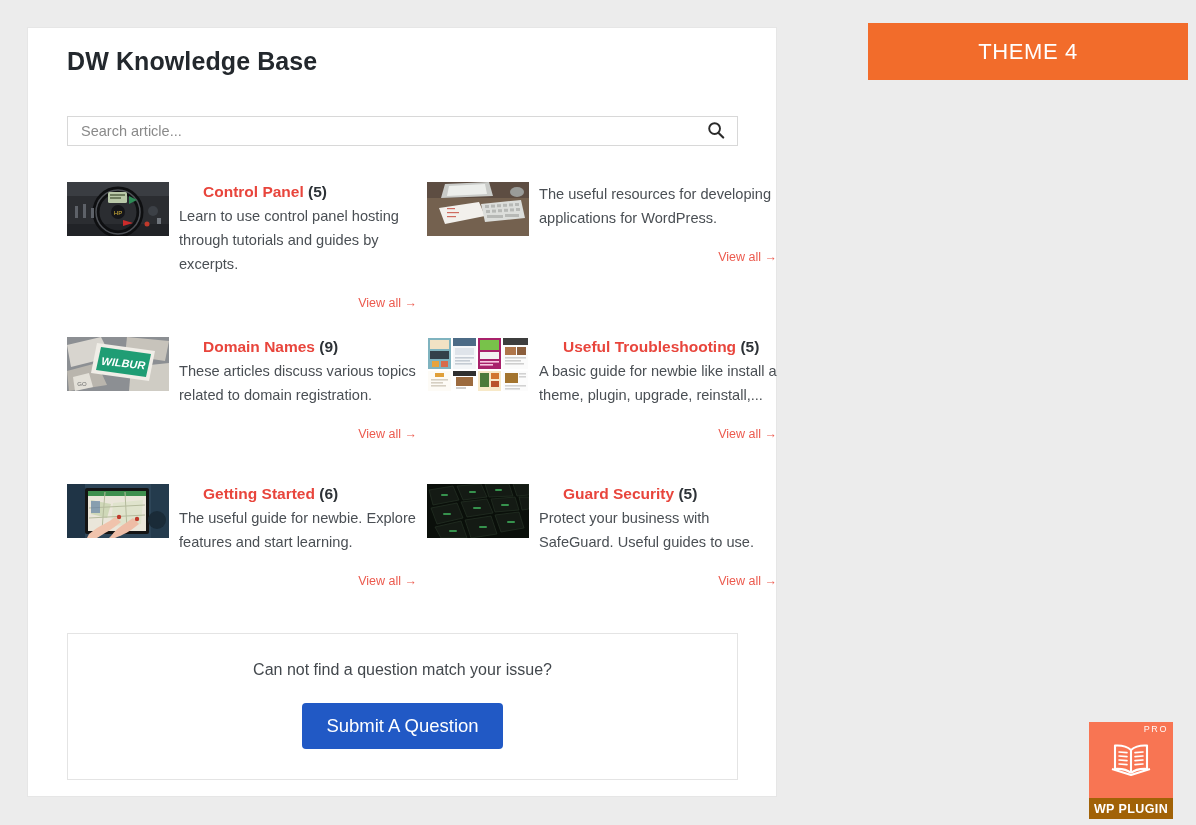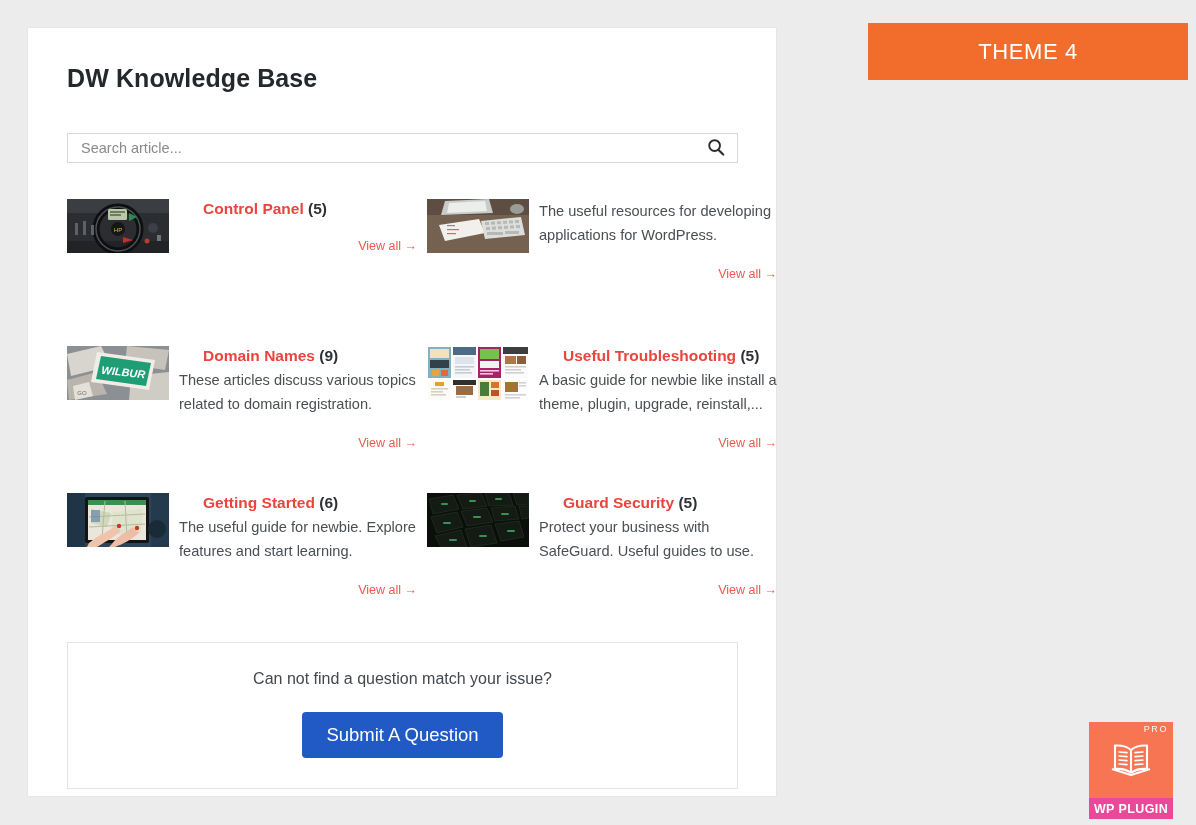--- a/index.html
+++ b/index.html
@@ -12,21 +12,21 @@
   }
 
   
   .kb-card {
     position: absolute;
     left: 27px; top: 27px;
     width: 750px; height: 770px;
     background: #ffffff;
     border: 1px solid #e6e6e6;
   }
-  .kb-inner { padding: 36px 39px 0 39px; }
+  .kb-inner { padding: 19px 39px 0 39px; }
 
   .kb-title {
     font-size: 25px;
     font-weight: bold;
     color: #23282d;
     letter-spacing: .1px;
     margin: 0 0 22px 0;
   }
 
   
@@ -162,21 +162,21 @@
     letter-spacing: 1.6px;
     opacity: .95;
   }
   .pro-book {
     position: absolute;
     left: 50%; top: 52%;
     transform: translate(-50%, -50%);
   }
   .pro-bottom {
     height: 21px;
-    background: #ec4899;
+    background: #a16207;
     color: #ffffff;
     font-size: 12.5px;
     font-weight: bold;
     letter-spacing: .4px;
     display: flex;
     align-items: center;
     justify-content: center;
   }
 </style>
 </head>
@@ -222,20 +222,21 @@
             <circle cx="86" cy="29" r="5" fill="#3c4046"></circle>
             <rect x="90" y="36" width="4" height="6" fill="#70757c"></rect>
             <circle cx="80" cy="42" r="2.5" fill="#c0392b"></circle>
           </svg>
         </div>
         <div class="cat-body">
           <div class="cat-head">
             <span class="cat-name">Control Panel</span>
             <span class="cat-count">(5)</span>
           </div>
+          <p class="cat-desc">Learn to use control panel hosting through tutorials and guides by excerpts.</p>
           <div class="cat-viewall">View all →</div>
         </div>
       </div>
 
       <div class="cat-item">
         <div class="cat-thumb">
           <svg width="102" height="54" viewBox="0 0 102 54">
             <rect width="102" height="54" fill="#6b5a4d"></rect>
             <rect x="0" y="0" width="102" height="16" fill="#5d4d42"></rect>
             <rect x="0" y="16" width="102" height="38" fill="#74614f"></rect>

